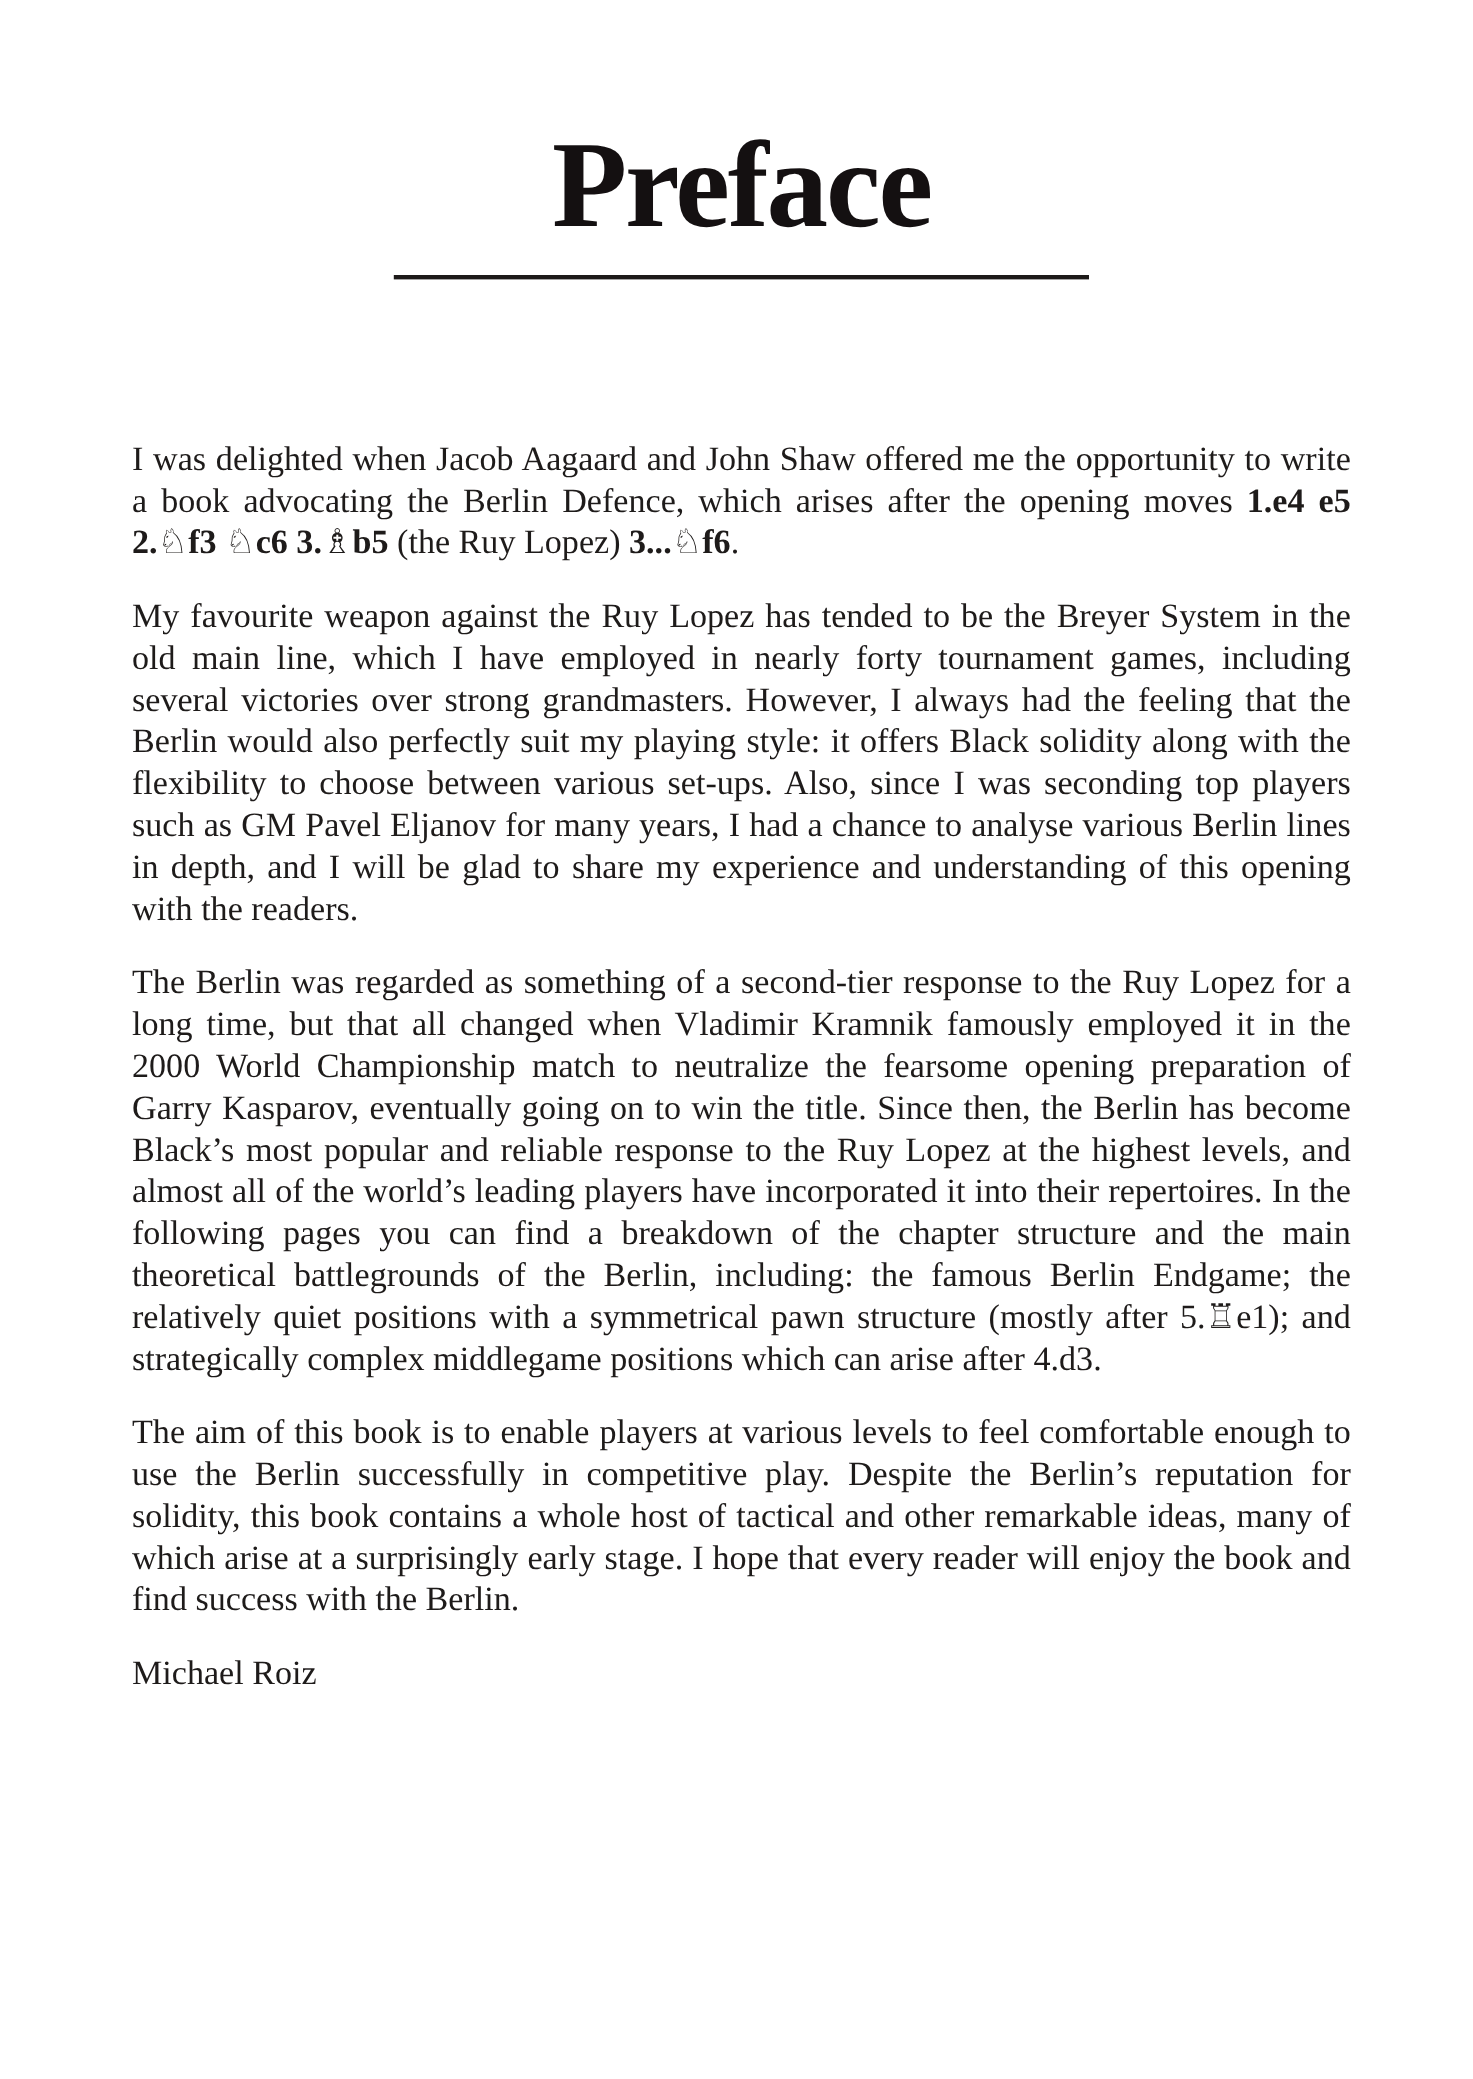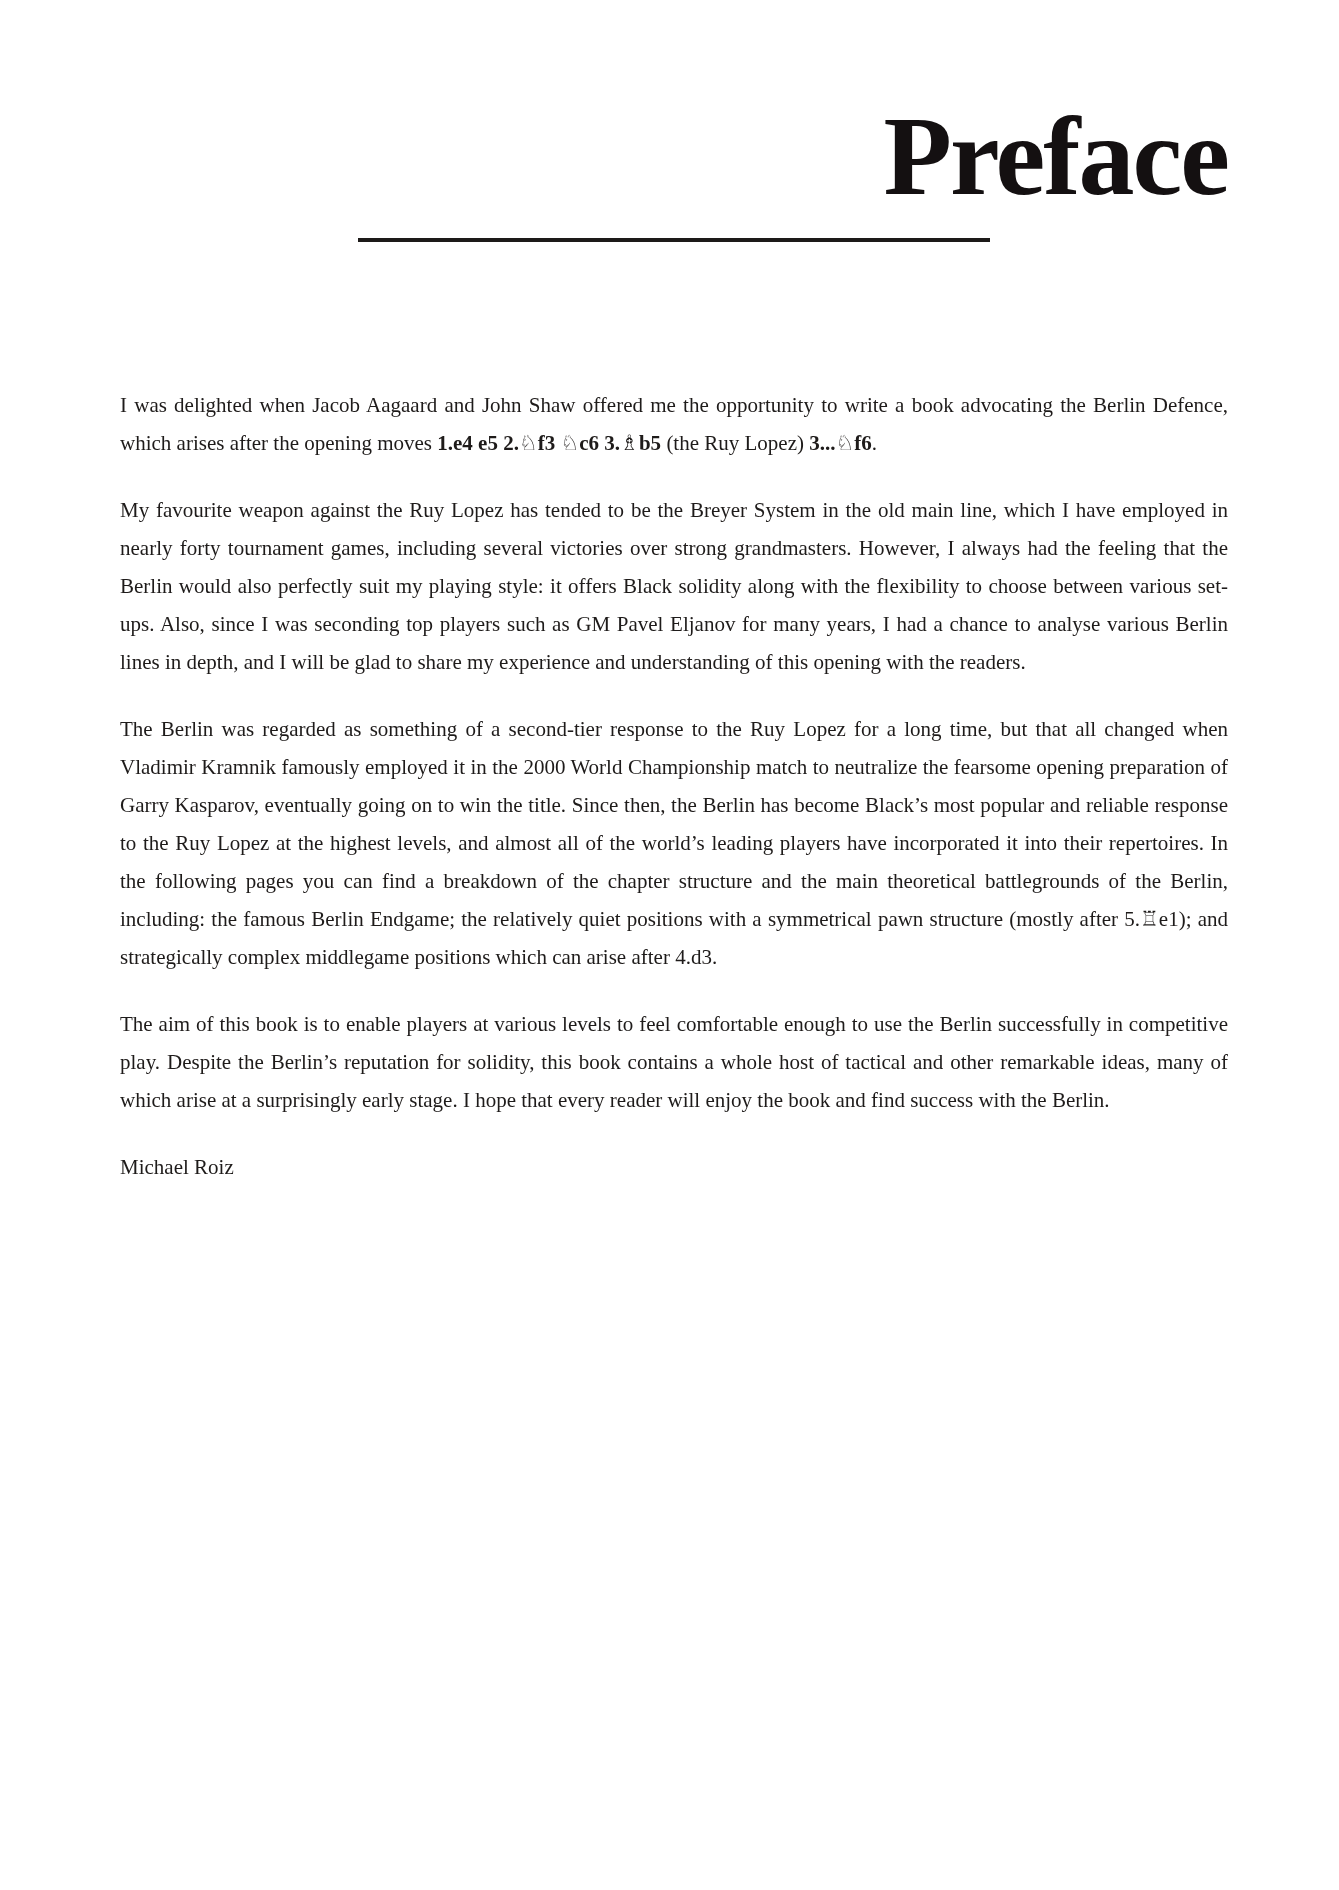--- a/index.html
+++ b/index.html
@@ -17,38 +17,37 @@
   }
   .page {
     padding: 0 111px 0 120px; 
     box-sizing: border-box;
   }
   .title-wrap {
     text-align: center;
     padding-top: 96px;
   }
   .page-title {
-    margin: 0;
+    margin: 12px;
     font-size: 112px;
     line-height: 120px;
     font-weight: bold;
     letter-spacing: -2px;
     color: #141011;
     font-family: "Liberation Serif", serif;
-    text-align: right;
   }
   .title-rule {
     width: 632px;
     height: 4px;
     background: #1d1a19;
     margin: 22px auto 0 auto;
   }
   .content {
     margin-top: 144px;
-    font-size: 21px;
+    font-size: 31px;
     line-height: 38px;
     text-align: justify;
   }
   .content p {
     margin: 0 0 29px 0;
   }
   .moves {
     font-weight: bold;
     font-family: "Liberation Serif", "DejaVu Sans", serif; 
   }

